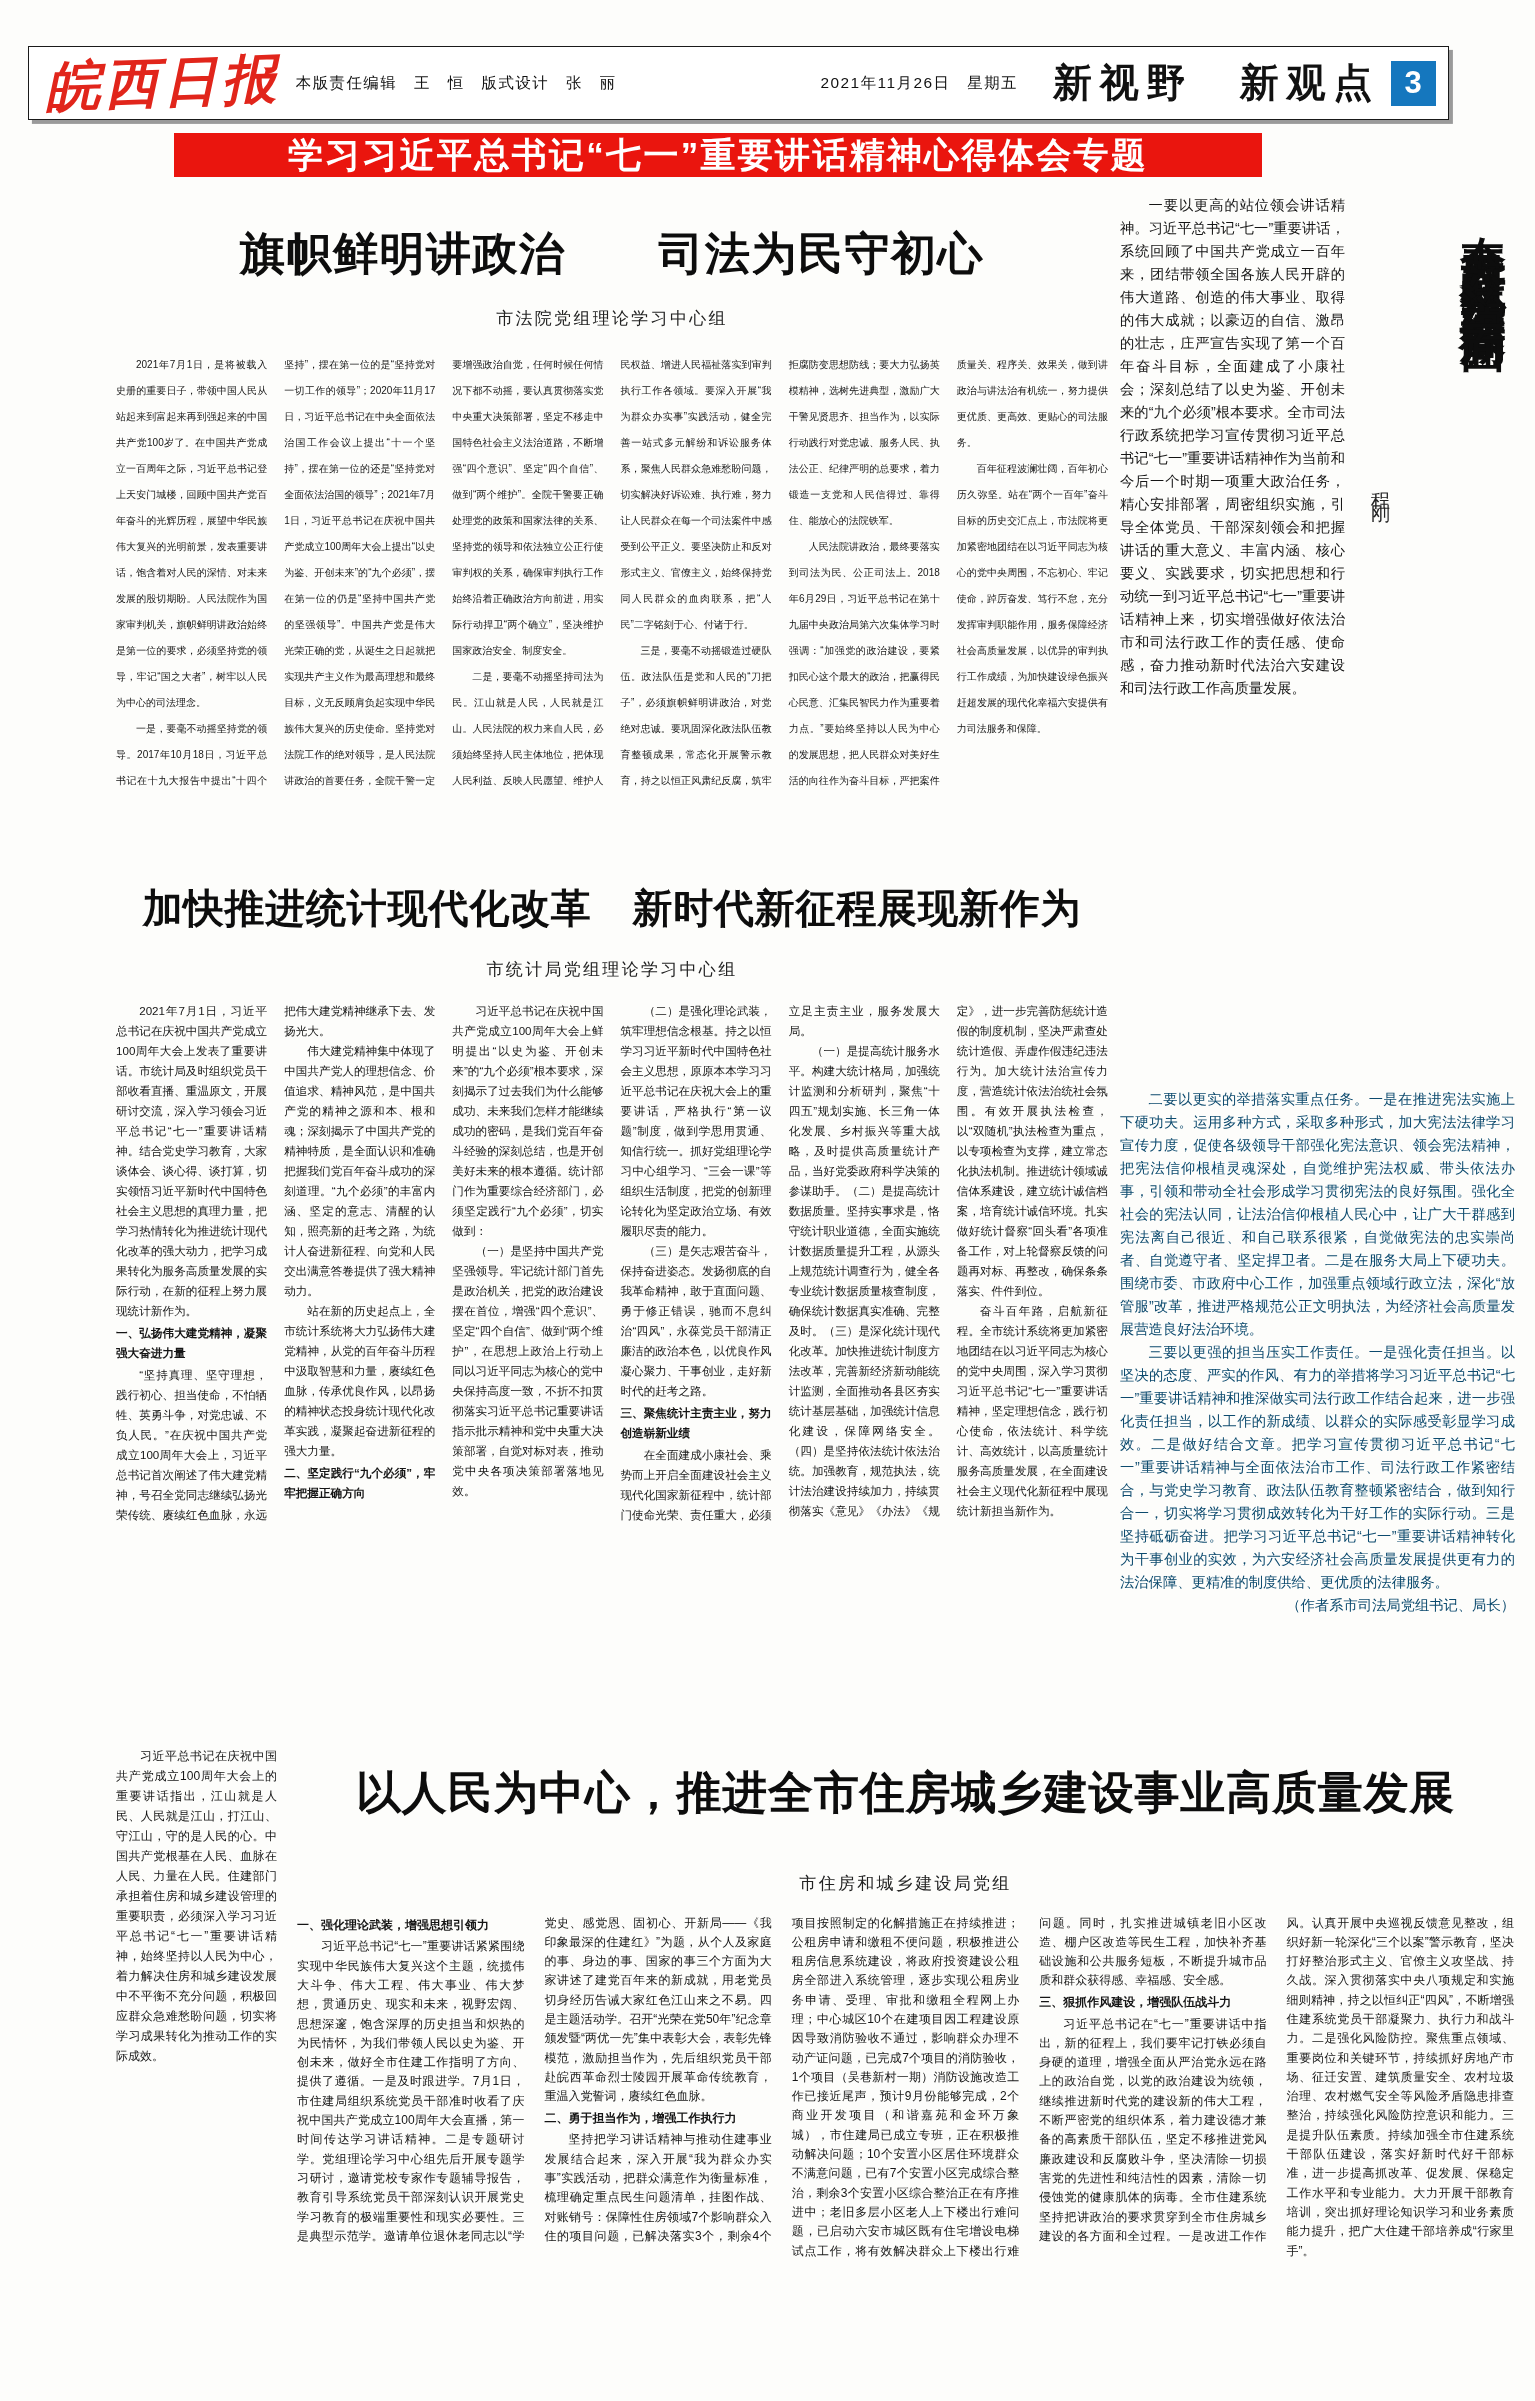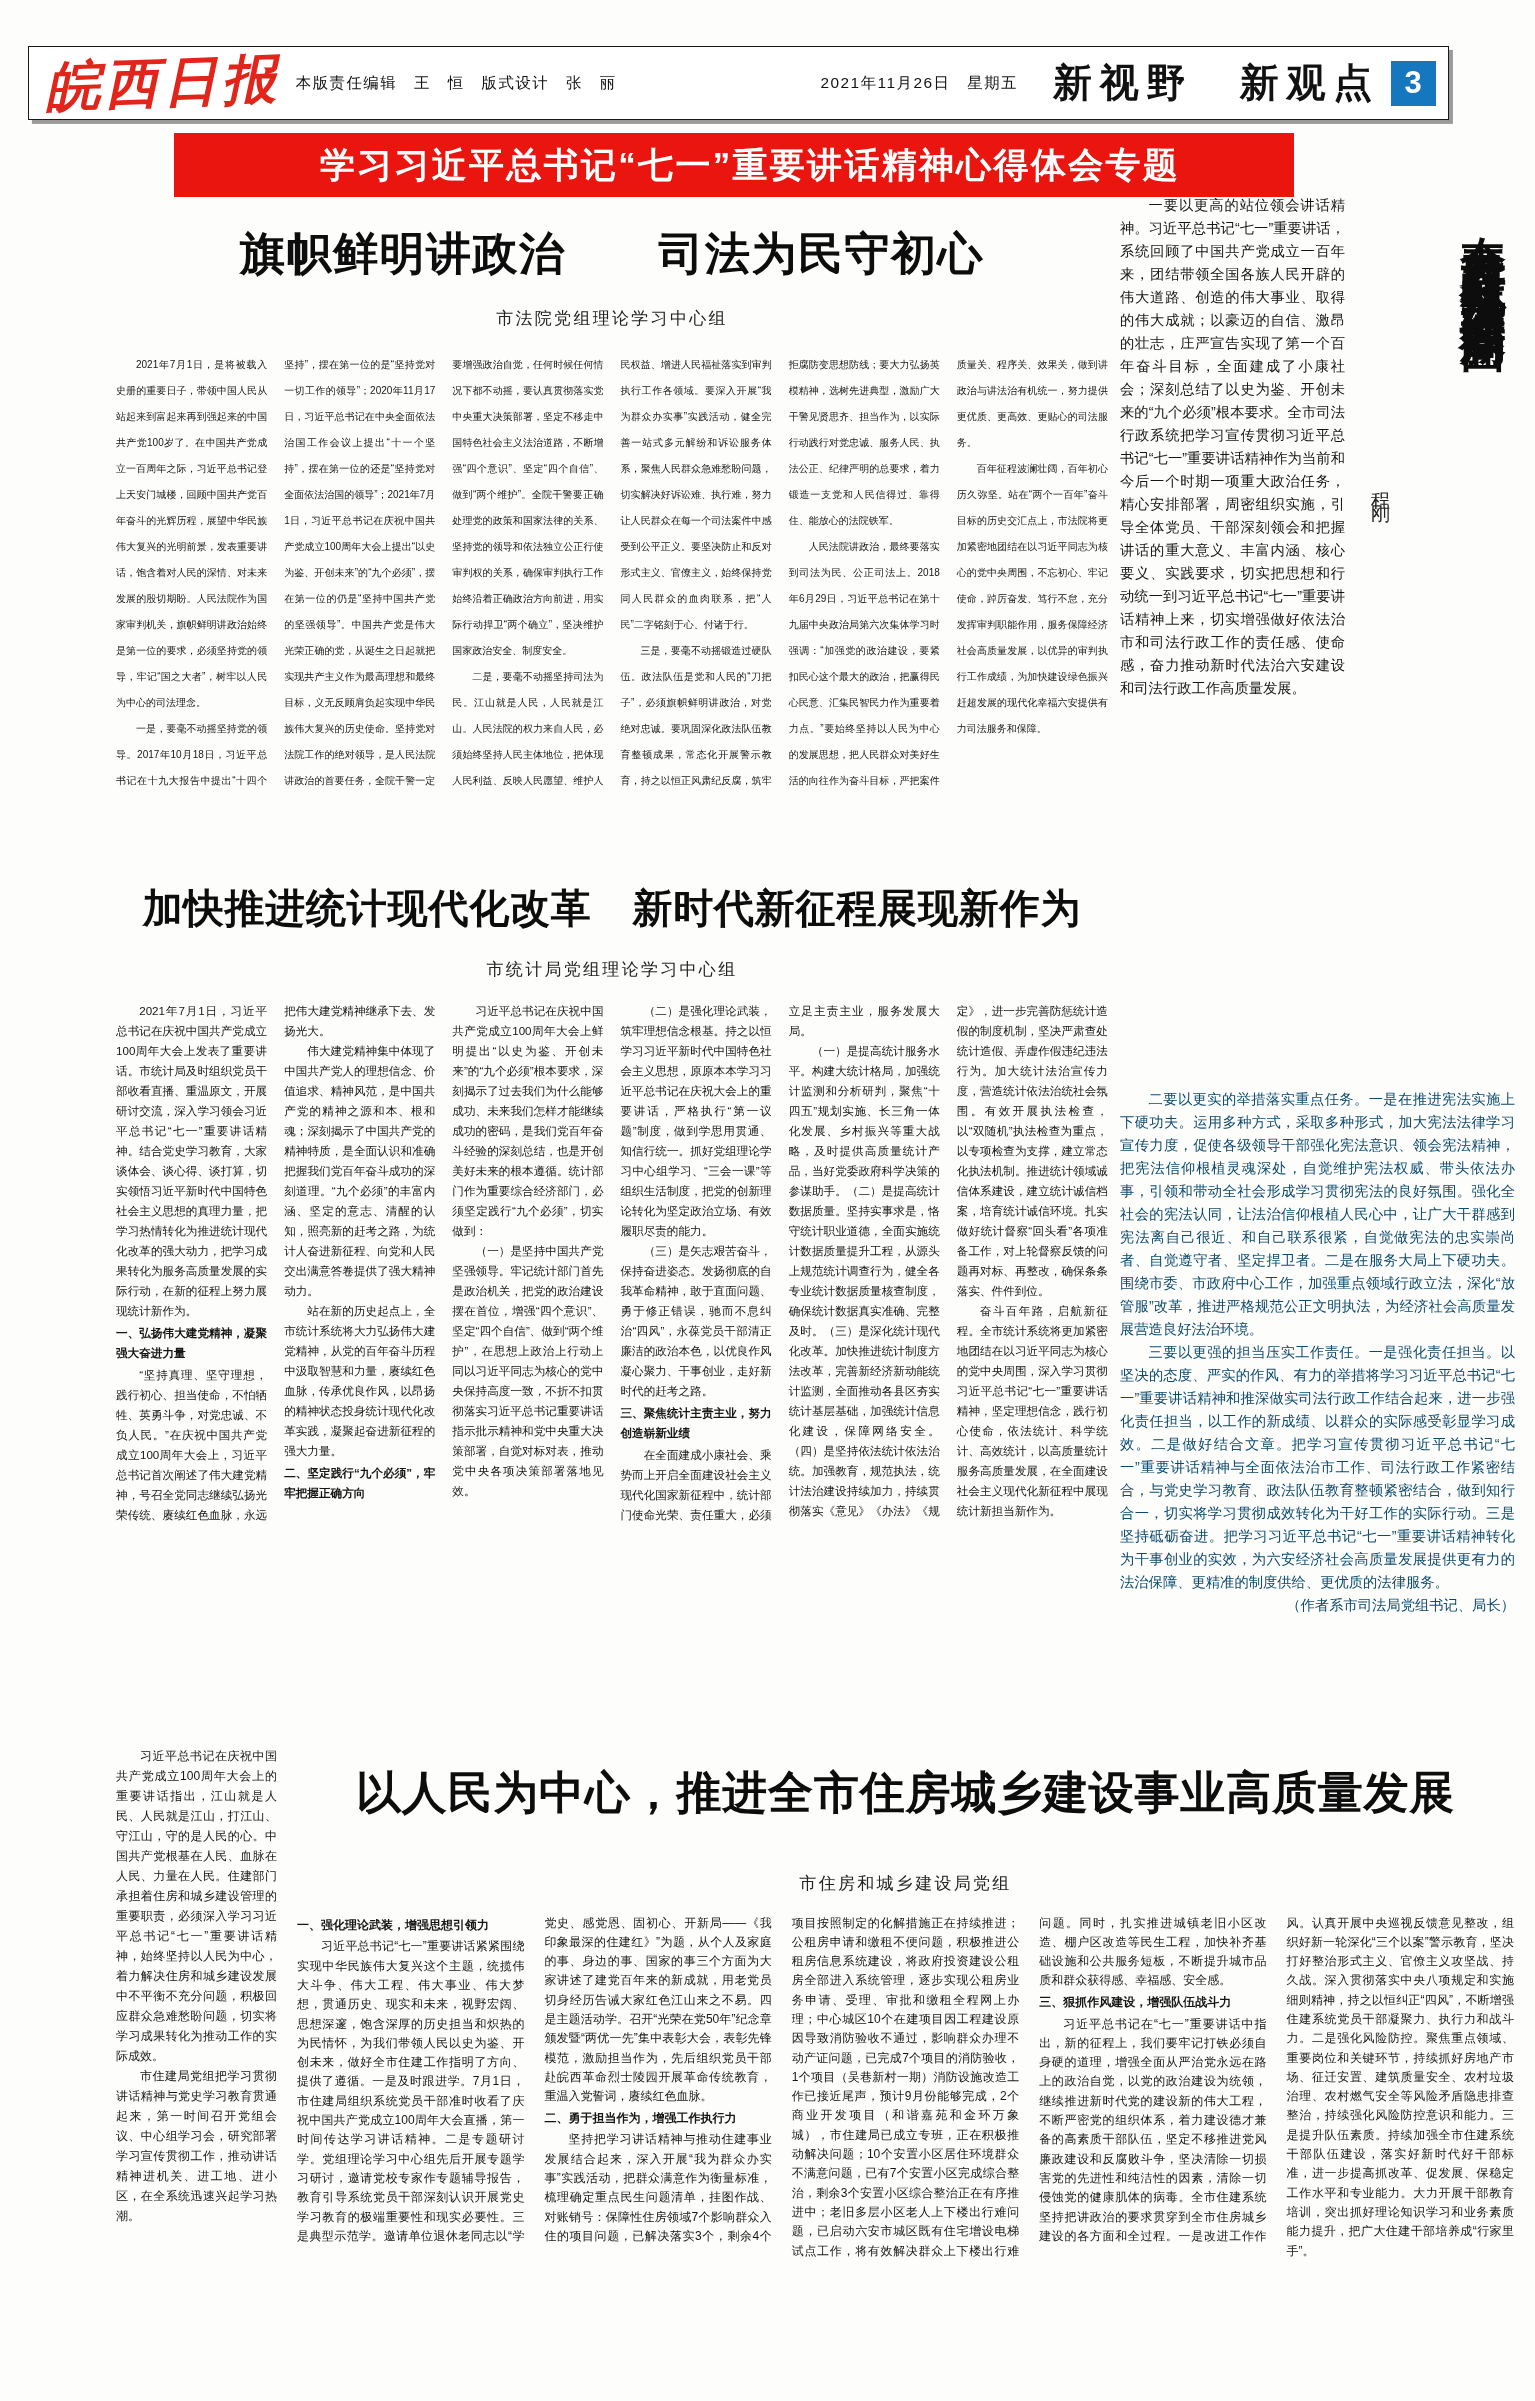--- a/index.html
+++ b/index.html
@@ -12,22 +12,22 @@
   .logo{font-family:"Liberation Serif","DejaVu Serif",serif;font-style:italic;font-weight:bold;
         font-size:54px;color:#e1251b;letter-spacing:4.6px;margin:0 10.8px 0 17px;transform:rotate(-2deg);white-space:nowrap;}
   .editors{font-size:15.4px;letter-spacing:1.5px;margin-left:4.6px;white-space:nowrap;}
   .mh-spacer{flex:1;}
   .date{font-size:15.4px;letter-spacing:1.5px;margin-right:35px;white-space:nowrap;}
   .section-title{font-size:39px;font-weight:900;letter-spacing:7.7px;white-space:nowrap;}
   .page-num{width:45px;height:45px;background:#1577be;color:#fff;font-size:31px;font-weight:bold;
             display:flex;align-items:center;justify-content:center;margin:0 12.3px 0 10.8px;}
 
   
-  .banner{position:absolute;left:174px;top:133px;width:1088px;height:64px;background:#ea150e;color:#fff;
-          display:flex;align-items:center;justify-content:center;font-size:35px;font-weight:900;letter-spacing:2.3px;white-space:nowrap;padding-left:32px;}
+  .banner{position:absolute;left:174px;top:133px;width:1088px;height:44px;background:#ea150e;color:#fff;
+          display:flex;align-items:center;justify-content:center;font-size:35px;font-weight:900;letter-spacing:2.3px;white-space:nowrap;}
 
   
   h1.art-title{margin:17px;text-align:center;font-weight:900;color:#0d0d0d;}
   .byline{text-align:center;font-family:"Liberation Serif","DejaVu Serif",serif;font-size:17px;letter-spacing:2.3px;color:#222;}
   .body p{margin:0;text-indent:2em;}
   .body p.sub{font-weight:bold;text-indent:0;margin:2.3px 0;}
   .body{text-align:justify;color:#151515;}
 
   
   .article1{position:absolute;left:116px;top:207px;width:992px;}
@@ -127,21 +127,20 @@
     <div class="rt-bottom">
         <p>二要以更实的举措落实重点任务。一是在推进宪法实施上下硬功夫。运用多种方式，采取多种形式，加大宪法法律学习宣传力度，促使各级领导干部强化宪法意识、领会宪法精神，把宪法信仰根植灵魂深处，自觉维护宪法权威、带头依法办事，引领和带动全社会形成学习贯彻宪法的良好氛围。强化全社会的宪法认同，让法治信仰根植人民心中，让广大干群感到宪法离自己很近、和自己联系很紧，自觉做宪法的忠实崇尚者、自觉遵守者、坚定捍卫者。二是在服务大局上下硬功夫。围绕市委、市政府中心工作，加强重点领域行政立法，深化“放管服”改革，推进严格规范公正文明执法，为经济社会高质量发展营造良好法治环境。</p>
         <p>三要以更强的担当压实工作责任。一是强化责任担当。以坚决的态度、严实的作风、有力的举措将学习习近平总书记“七一”重要讲话精神和推深做实司法行政工作结合起来，进一步强化责任担当，以工作的新成绩、以群众的实际感受彰显学习成效。二是做好结合文章。把学习宣传贯彻习近平总书记“七一”重要讲话精神与全面依法治市工作、司法行政工作紧密结合，与党史学习教育、政法队伍教育整顿紧密结合，做到知行合一，切实将学习贯彻成效转化为干好工作的实际行动。三是坚持砥砺奋进。把学习习近平总书记“七一”重要讲话精神转化为干事创业的实效，为六安经济社会高质量发展提供更有力的法治保障、更精准的制度供给、更优质的法律服务。</p>
         <p class="attr">（作者系市司法局党组书记、局长）</p>
       </div>
   </aside>
 
   <article class="article3">
     <div class="a3-lead">
         <p>习近平总书记在庆祝中国共产党成立100周年大会上的重要讲话指出，江山就是人民、人民就是江山，打江山、守江山，守的是人民的心。中国共产党根基在人民、血脉在人民、力量在人民。住建部门承担着住房和城乡建设管理的重要职责，必须深入学习习近平总书记“七一”重要讲话精神，始终坚持以人民为中心，着力解决住房和城乡建设发展中不平衡不充分问题，积极回应群众急难愁盼问题，切实将学习成果转化为推动工作的实际成效。</p>
-        <p>市住建局党组把学习贯彻讲话精神与党史学习教育贯通起来，第一时间召开党组会议、中心组学习会，研究部署学习宣传贯彻工作，推动讲话精神进机关、进工地、进小区，在全系统迅速兴起学习热潮。</p>
       </div>
     <div class="a3-main">
       <h1 class="art-title">以人民为中心，推进全市住房城乡建设事业高质量发展</h1>
       <div class="byline">市住房和城乡建设局党组</div>
       <div class="body">
           <p class="sub">一、强化理论武装，增强思想引领力</p>
           <p>习近平总书记“七一”重要讲话紧紧围绕实现中华民族伟大复兴这个主题，统揽伟大斗争、伟大工程、伟大事业、伟大梦想，贯通历史、现实和未来，视野宏阔、思想深邃，饱含深厚的历史担当和炽热的为民情怀，为我们带领人民以史为鉴、开创未来，做好全市住建工作指明了方向、提供了遵循。一是及时跟进学。7月1日，市住建局组织系统党员干部准时收看了庆祝中国共产党成立100周年大会直播，第一时间传达学习讲话精神。二是专题研讨学。党组理论学习中心组先后开展专题学习研讨，邀请党校专家作专题辅导报告，教育引导系统党员干部深刻认识开展党史学习教育的极端重要性和现实必要性。三是典型示范学。邀请单位退休老同志以“学党史、感党恩、固初心、开新局——《我印象最深的住建红》”为题，从个人及家庭的事、身边的事、国家的事三个方面为大家讲述了建党百年来的新成就，用老党员切身经历告诫大家红色江山来之不易。四是主题活动学。召开“光荣在党50年”纪念章颁发暨“两优一先”集中表彰大会，表彰先锋模范，激励担当作为，先后组织党员干部赴皖西革命烈士陵园开展革命传统教育，重温入党誓词，赓续红色血脉。</p>
           <p class="sub">二、勇于担当作为，增强工作执行力</p>
           <p>坚持把学习讲话精神与推动住建事业发展结合起来，深入开展“我为群众办实事”实践活动，把群众满意作为衡量标准，梳理确定重点民生问题清单，挂图作战、对账销号：保障性住房领域7个影响群众入住的项目问题，已解决落实3个，剩余4个项目按照制定的化解措施正在持续推进；公租房申请和缴租不便问题，积极推进公租房信息系统建设，将政府投资建设公租房全部进入系统管理，逐步实现公租房业务申请、受理、审批和缴租全程网上办理；中心城区10个在建项目因工程建设原因导致消防验收不通过，影响群众办理不动产证问题，已完成7个项目的消防验收，1个项目（吴巷新村一期）消防设施改造工作已接近尾声，预计9月份能够完成，2个商业开发项目（和谐嘉苑和金环万象城），市住建局已成立专班，正在积极推动解决问题；10个安置小区居住环境群众不满意问题，已有7个安置小区完成综合整治，剩余3个安置小区综合整治正在有序推进中；老旧多层小区老人上下楼出行难问题，已启动六安市城区既有住宅增设电梯试点工作，将有效解决群众上下楼出行难问题。同时，扎实推进城镇老旧小区改造、棚户区改造等民生工程，加快补齐基础设施和公共服务短板，不断提升城市品质和群众获得感、幸福感、安全感。</p>
           <p class="sub">三、狠抓作风建设，增强队伍战斗力</p>

